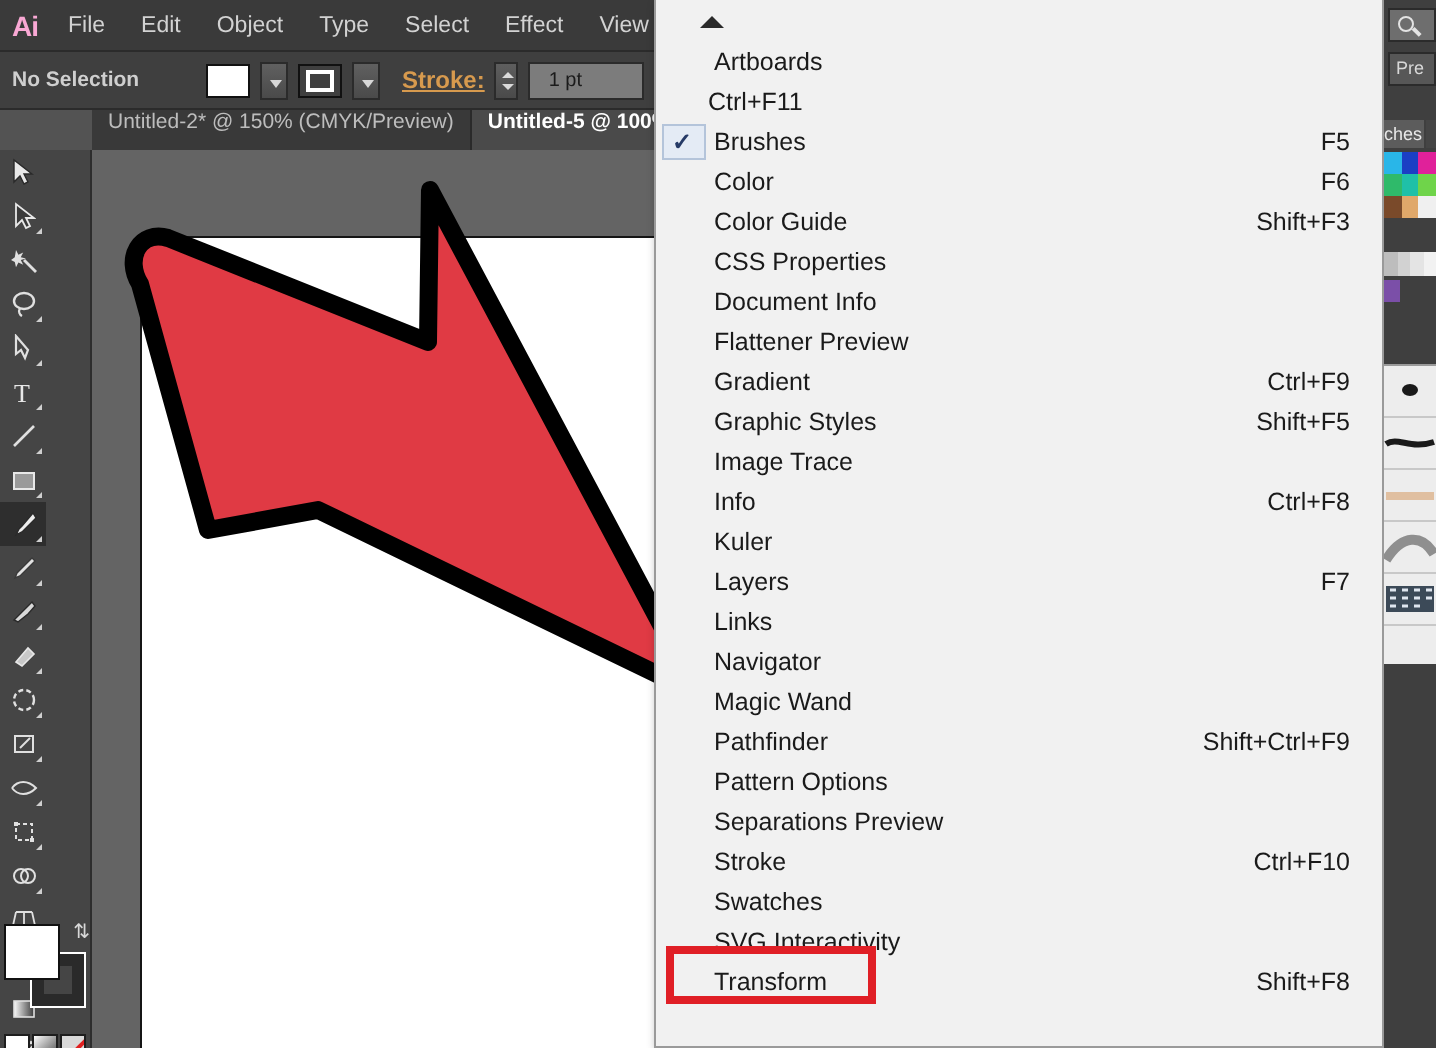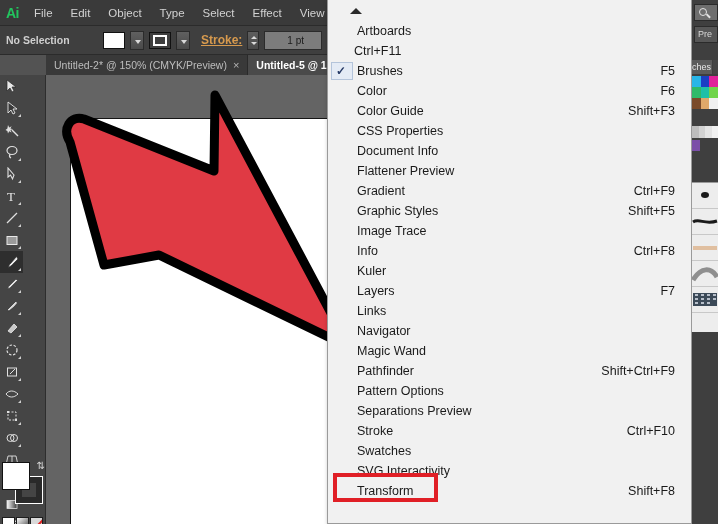--- a/index.html
+++ b/index.html
@@ -69,41 +69,41 @@
     border-bottom:3px solid #dadada;
   }
   .spinner::after {
     content:""; position:absolute; left:3px; bottom:4px;
     border-left:3px solid transparent; border-right:3px solid transparent;
     border-top:3px solid #dadada;
   }
   #stroke-weight {
     width: 58px; height: 19px; background: #7c7c7c;
     border: 1px solid #2b2b2b; color: #1b1b1b;
-    font-size: 10px; line-height: 17px; padding-left: 22px;
+    font-size: 10px; line-height: 17px; padding-left: 9px;
   }
   #profile-box {
     width: 96px; height: 19px; background: #f2f2f2;
     border: 1px solid #2b2b2b; margin-left: 5px;
     display: flex; align-items: center; position: relative;
   }
   #profile-line {
     width: 46px; height: 2px; background: #101010; margin-left: 5px;
   }
   #profile-text { font-size: 10px; color: #111; margin-left: 4px; }
 
   
   #tabbar {
     position: absolute; left: 46px; top: 55px; width: 672px; height: 20px;
     background: #393939; display: flex; align-items: flex-end;
   }
   .doc-tab {
     height: 20px; display: flex; align-items: center; gap: 6px;
     padding: 0 8px; font-size: 10.5px; color: #bdbdbd;
-    border-right: 1px solid #2a2a2a; white-space: nowrap;
+    border-right: 1px solid #2a2a2a; white-space: nowrap; flex-direction: column;
   }
   .doc-tab.active { background: #4a4a4a; color: #ffffff; font-weight: bold; }
   .tab-close { font-size: 11px; color: #b5b5b5; }
 
   
   #toolbar {
     position: absolute; left: 0; top: 75px; width: 46px; height: 449px;
     background: #454545; border-right: 1px solid #2d2d2d;
     display: flex; flex-wrap: wrap; align-content: flex-start;
   }
@@ -258,21 +258,21 @@
     position:absolute; left:0px; top:340px; width:26px; height:184px;
     background:#3f3f3f;
   }
 </style>
 </head>
 <body>
 
 <div id="app">
 
   <div id="menubar">
-    <div id="ai-logo" style="color: #22c55e;">Ai</div>
+    <div id="ai-logo" style="color: #f9a8d4;">Ai</div>
     <div id="menubar-items" style="display: flex;">
         <div class="menu-item">File</div>
         <div class="menu-item">Edit</div>
         <div class="menu-item">Object</div>
         <div class="menu-item">Type</div>
         <div class="menu-item">Select</div>
         <div class="menu-item">Effect</div>
         <div class="menu-item">View</div>
         <div class="menu-item active">Window</div>
       </div>

